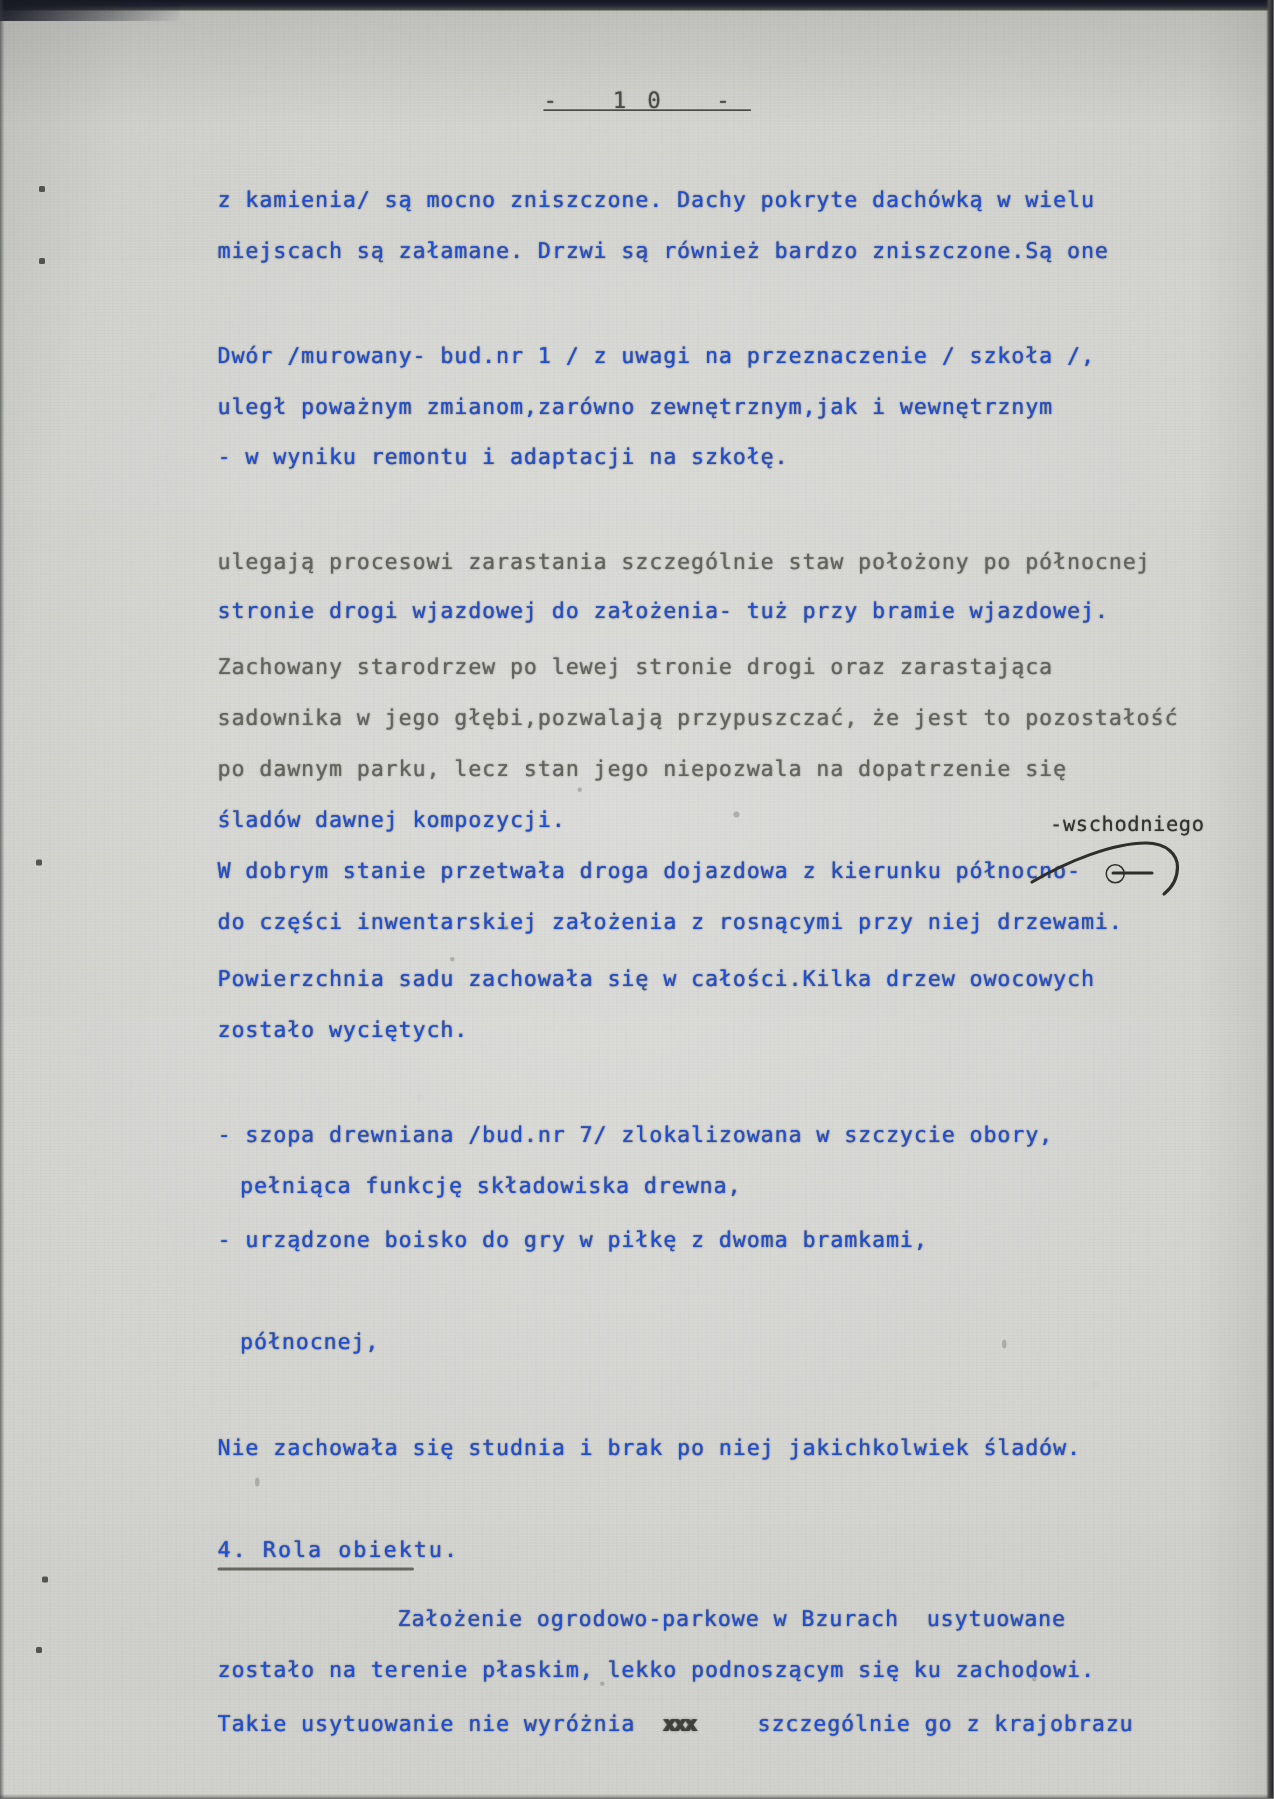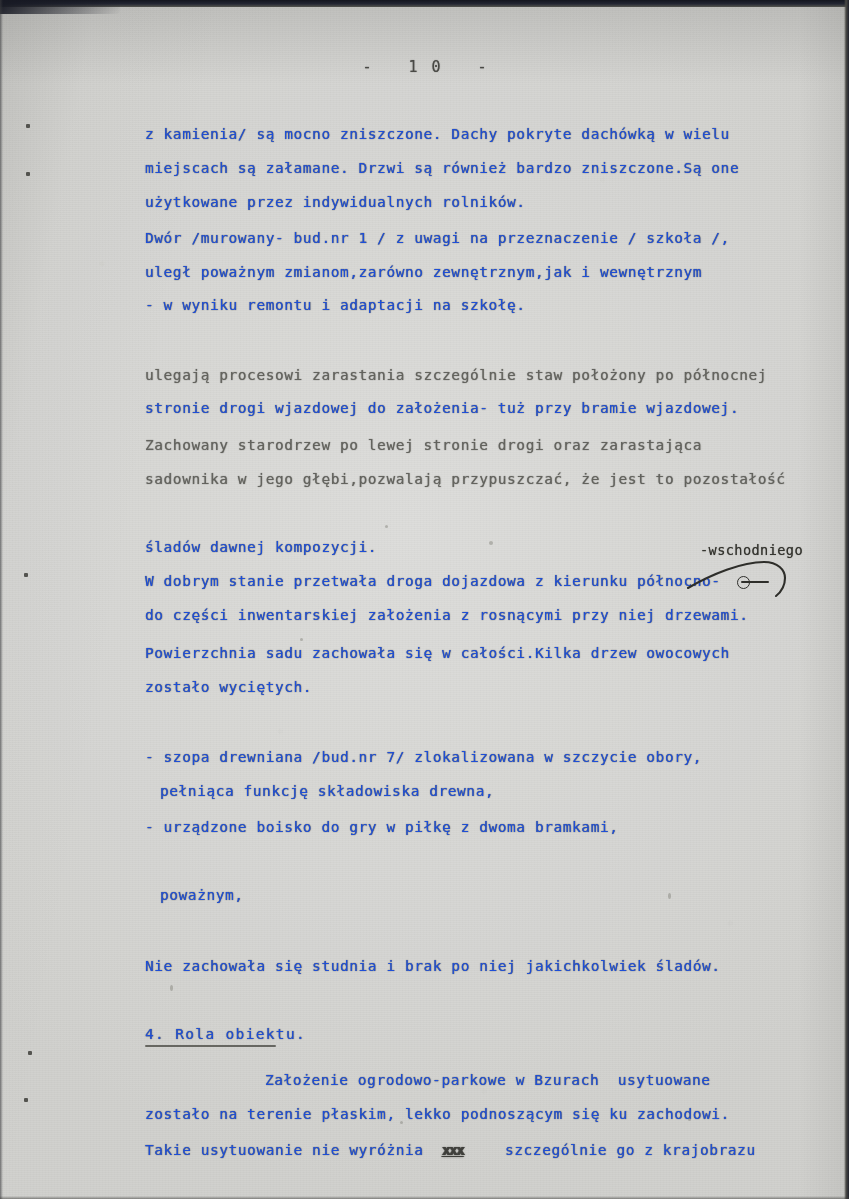--- a/index.html
+++ b/index.html
@@ -95,20 +95,21 @@
   .page-number {
     position: absolute;
     left: 0; right: 0;
     top: 58px;
     text-align: center;
     color: #4a4a46;
     font-size: 15px;
     letter-spacing: 14px;
     text-indent: 14px;
     text-shadow: 0 0 1px rgba(74,74,70,.8);
+    text-decoration: underline;
   }
 
   .body-line { left: 145px; }
   .indent-1  { left: 160px; }
   .indent-2  { left: 265px; }
 
   
   .heading-underline {
     position: absolute;
     height: 1.5px;
@@ -119,21 +120,20 @@
 
   
   .overstrike {
     position: absolute;
     color: #3f3f3b;
     font-size: 14.4px;
     letter-spacing: -1.6px;
     white-space: pre;
     text-shadow: .8px 0 0 rgba(63,63,59,.9), -.8px 0 0 rgba(63,63,59,.75), 0 0 2px rgba(63,63,59,.6);
     font-weight: bold;
-    text-decoration: underline;
   }
 
   
   .correction {
     position: absolute;
     color: #34342f;
     font-size: 13.6px;
     letter-spacing: .4px;
     white-space: pre;
     font-weight: 400;
@@ -168,38 +168,38 @@
   <div class="edge-top"></div>
   <div class="edge-top-left-fade"></div>
   <div class="edge-right"></div>
   <div class="edge-left"></div>
   <div class="edge-bottom"></div>
 
   <div class="page-number">- 10 -</div>
 
   <div class="tw body-line dark" style="top:126px">z kamienia/ są mocno zniszczone. Dachy pokryte dachówką w wielu</div>
   <div class="tw body-line dark" style="top:160px">miejscach są załamane. Drzwi są również bardzo zniszczone.Są one</div>
-  <div class="tw body-line dark" style="top:194px">użytkowane przez indywidualnych rolników.</div>
   <div class="tw body-line dark" style="top:230px">Dwór /murowany- bud.nr 1 / z uwagi na przeznaczenie / szkoła /,</div>
   <div class="tw body-line dark" style="top:264px">uległ poważnym zmianom,zarówno zewnętrznym,jak i wewnętrznym</div>
   <div class="tw body-line dark" style="top:297px">- w wyniku remontu i adaptacji na szkołę.</div>
   <div class="tw body-line" style="top:367px">ulegają procesowi zarastania szczególnie staw położony po północnej</div>
   <div class="tw body-line dark" style="top:400px">stronie drogi wjazdowej do założenia- tuż przy bramie wjazdowej.</div>
   <div class="tw body-line" style="top:437px">Zachowany starodrzew po lewej stronie drogi oraz zarastająca</div>
   <div class="tw body-line" style="top:471px">sadownika w jego głębi,pozwalają przypuszczać, że jest to pozostałość</div>
+  <div class="tw body-line" style="top:505px">po dawnym parku, lecz stan jego niepozwala na dopatrzenie się</div>
   <div class="tw body-line dark" style="top:539px">śladów dawnej kompozycji.</div>
   <div class="tw body-line dark" style="top:573px">W dobrym stanie przetwała droga dojazdowa z kierunku północno-</div>
   <div class="tw body-line dark" style="top:607px">do części inwentarskiej założenia z rosnącymi przy niej drzewami.</div>
   <div class="tw body-line dark" style="top:645px">Powierzchnia sadu zachowała się w całości.Kilka drzew owocowych</div>
   <div class="tw body-line dark" style="top:679px">zostało wyciętych.</div>
 
   <div class="tw body-line dark" style="top:749px">- szopa drewniana /bud.nr 7/ zlokalizowana w szczycie obory,</div>
   <div class="tw indent-1 dark" style="top:783px">pełniąca funkcję składowiska drewna,</div>
   <div class="tw body-line dark" style="top:819px">- urządzone boisko do gry w piłkę z dwoma bramkami,</div>
-  <div class="tw indent-1 dark" style="top:887px">poważnym,</div>
+  <div class="tw indent-1 dark" style="top:887px">północnej,</div>
 
   <div class="tw body-line dark" style="top:958px">Nie zachowała się studnia i brak po niej jakichkolwiek śladów.</div>
 
   <div class="tw body-line dark" style="top:1026px; letter-spacing:1.4px">4. Rola obiektu.</div>
   <div class="heading-underline" style="left:145px; top:1045px; width:131px"></div>
 
   <div class="tw indent-2 dark" style="top:1072px">Założenie ogrodowo-parkowe w Bzurach  usytuowane</div>
   <div class="tw body-line dark" style="top:1106px">zostało na terenie płaskim, lekko podnoszącym się ku zachodowi.</div>
   <div class="tw body-line dark" style="top:1142px">Takie usytuowanie nie wyróżnia</div>
   <div class="overstrike" style="left:442px; top:1142px">xxx</div>

